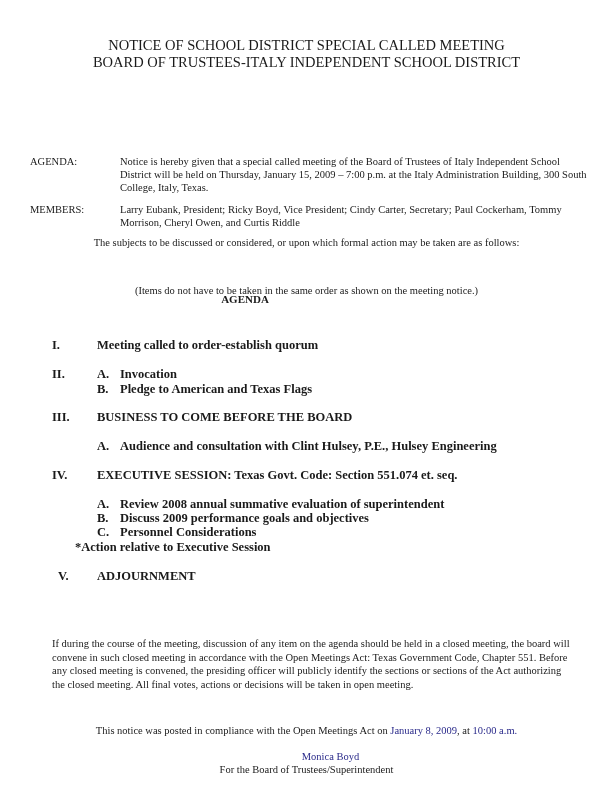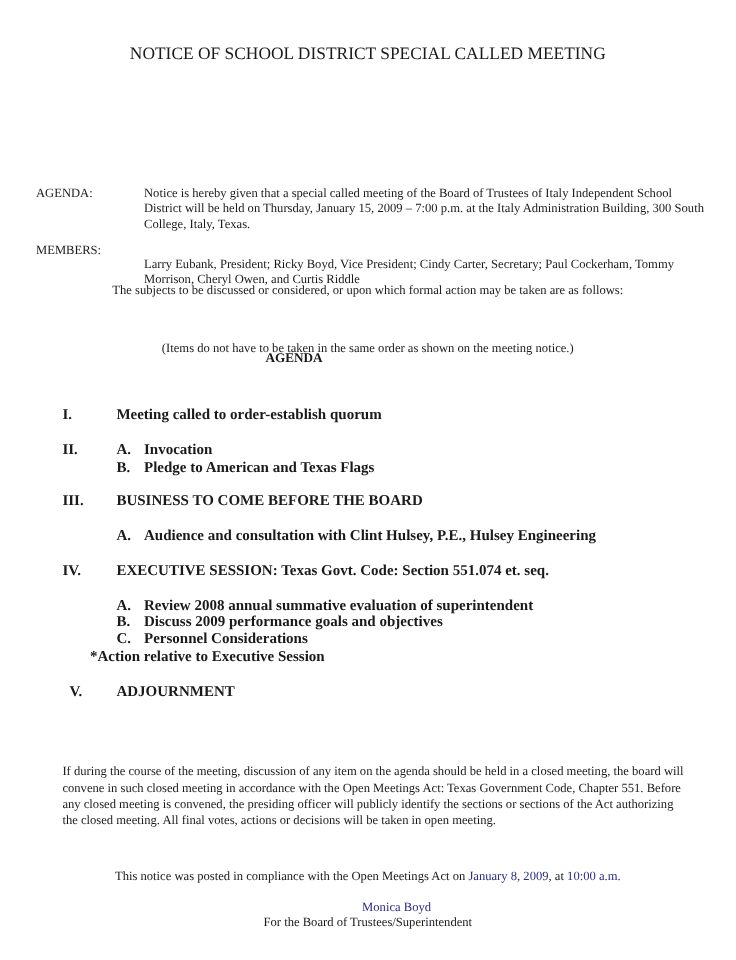--- a/index.html
+++ b/index.html
@@ -23,27 +23,28 @@
   .sub { position: absolute; left: 97px; }
   .sub .sl { display: inline-block; width: 23px; }
   .closing { position: absolute; left: 52px; width: 520px; font-size: 10.5px; line-height: 13.5px; }
   .blue { color: #2a2a8a; }
 </style>
 </head>
 <body>
 
 <div class="title">
   <div>NOTICE OF SCHOOL DISTRICT SPECIAL CALLED MEETING</div>
+  <div>BOARD OF TRUSTEES-ITALY INDEPENDENT SCHOOL DISTRICT</div>
 </div>
 
 <div class="label small" style="top:155px;">AGENDA:</div>
 <div class="body-text small" style="top:155px;">Notice is hereby given that a special called meeting of the Board of Trustees of Italy Independent School District will be held on Thursday, January 15, 2009 – 7:00 p.m. at the Italy Administration Building, 300 South College, Italy, Texas.</div>
 
 <div class="label small" style="top:203px;">MEMBERS:</div>
-<div class="body-text small" style="top:214px;">Larry Eubank, President; Ricky Boyd, Vice President; Cindy Carter, Secretary; Paul Cockerham, Tommy Morrison, Cheryl Owen, and Curtis Riddle</div>
+<div class="body-text small" style="top:203px;">Larry Eubank, President; Ricky Boyd, Vice President; Cindy Carter, Secretary; Paul Cockerham, Tommy Morrison, Cheryl Owen, and Curtis Riddle</div>
 
 <div class="center-block small" style="top:236px;">The subjects to be discussed or considered, or upon which formal action may be taken are as follows:</div>
 <div class="center-block small" style="top:256px;margin-top:28px;">(Items do not have to be taken in the same order as shown on the meeting notice.)</div>
 
 <div class="agenda-heading">AGENDA</div>
 
 <div class="item" style="top:338px;">
   <span class="num">I.</span>
   <span class="txt">Meeting called to order-establish quorum</span>
 </div>

